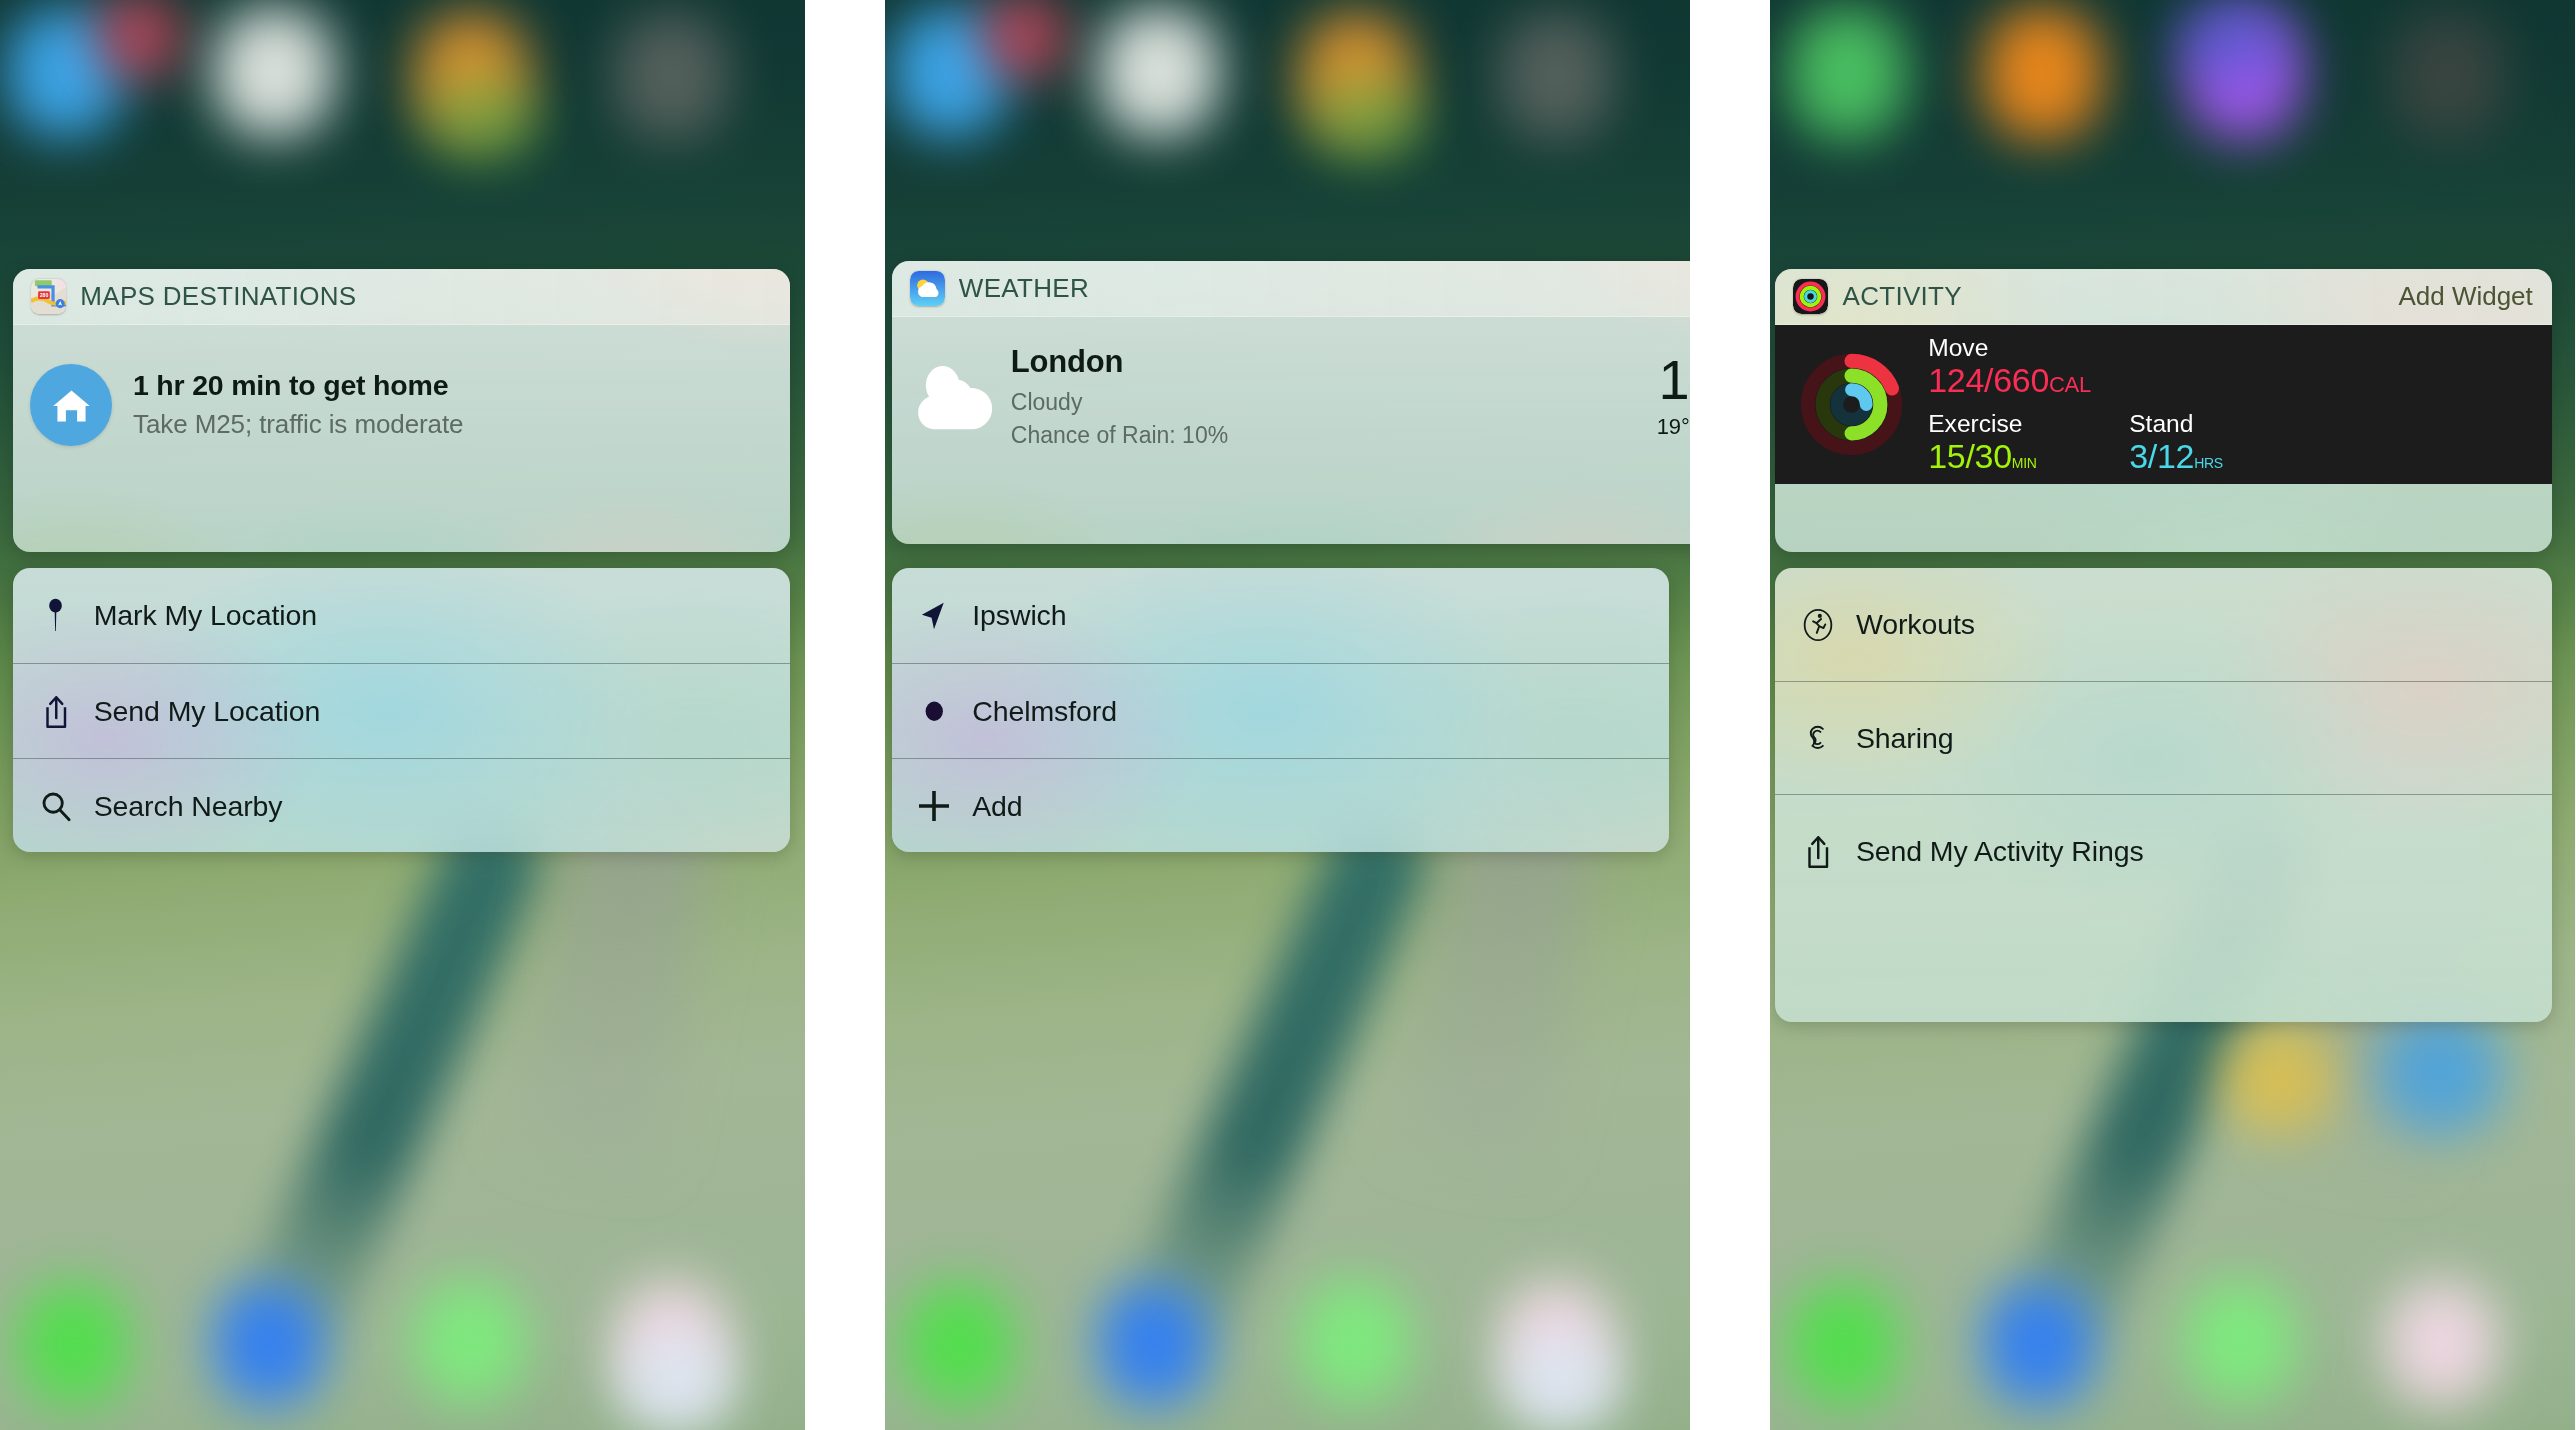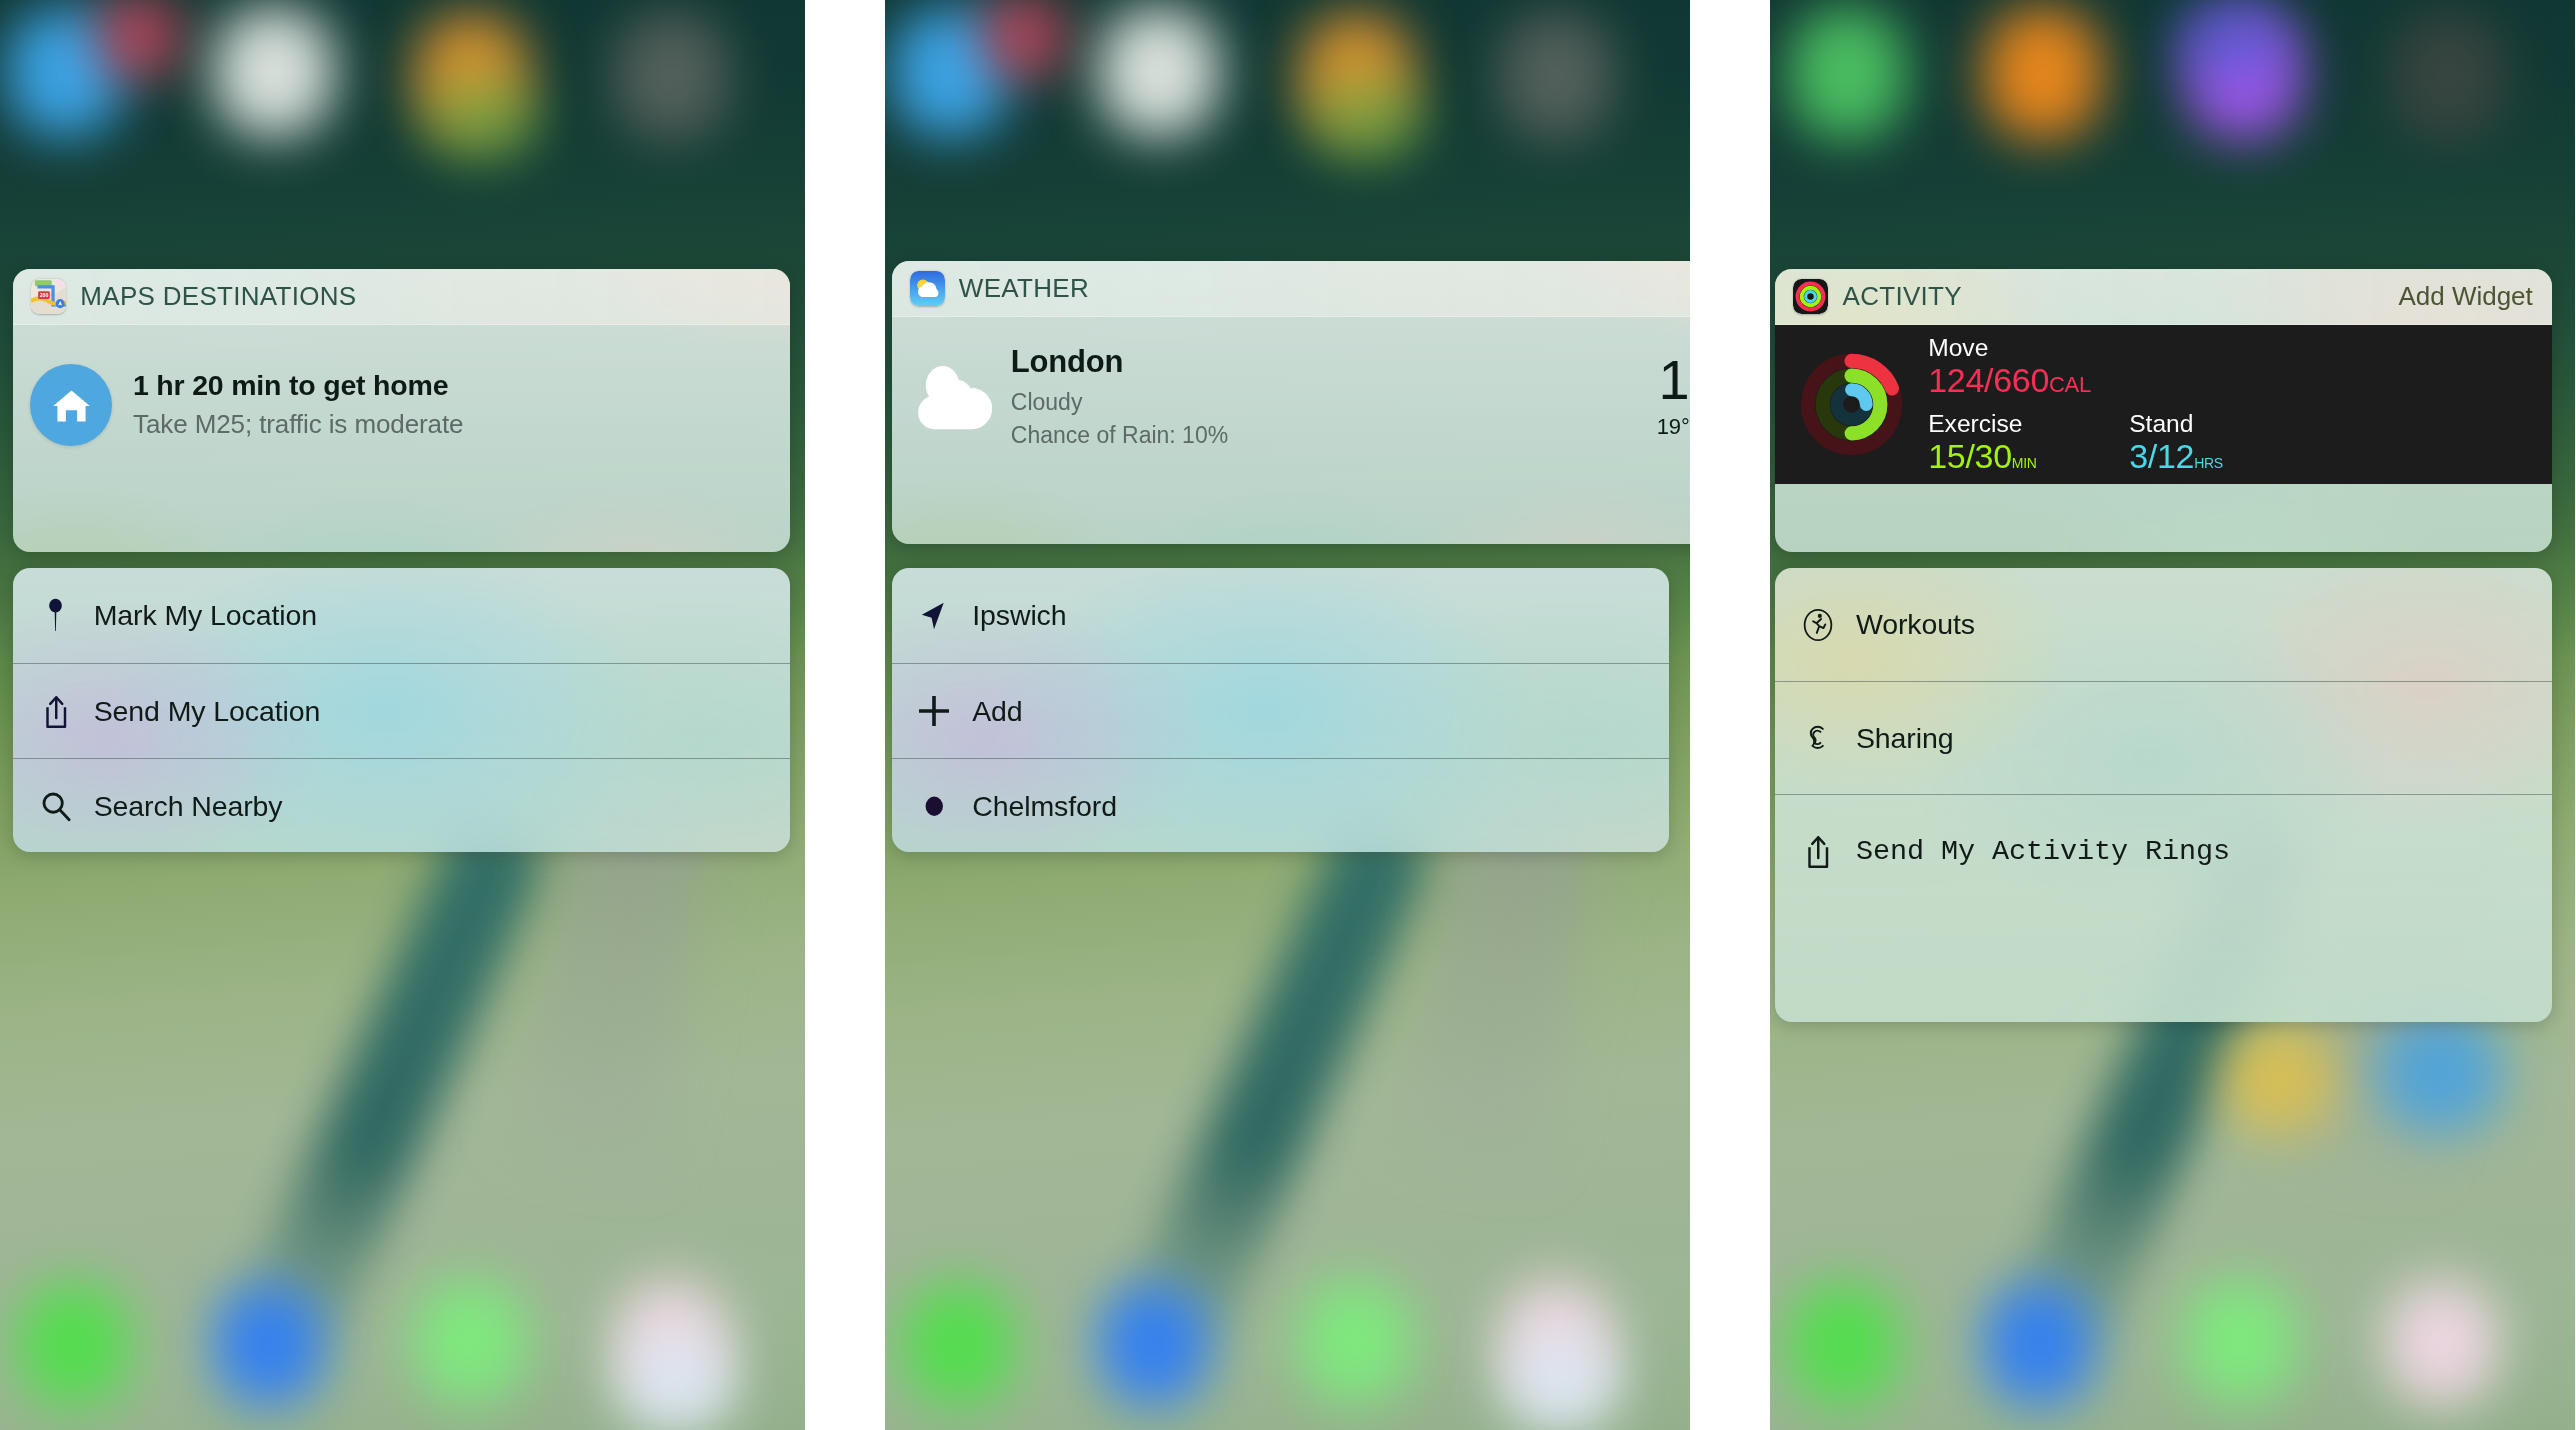--- a/index.html
+++ b/index.html
@@ -304,33 +304,33 @@
         <div class="action-row" style="position:relative;">
           <span class="action-icon">
             <svg viewBox="0 0 56 56" width="34" height="34">
               <path d="M44 6 L8 26 L24 31 L28 50 Z" fill="#101436"></path>
             </svg>
           </span>
           <span class="action-label">Ipswich</span>
         </div>
         <div class="action-row" style="position:relative;">
           <span class="action-icon">
+            <svg viewBox="0 0 56 56" width="28.5" height="28.5">
+              <ellipse cx="28" cy="28" rx="17" ry="19" fill="#1a0f33"></ellipse>
+            </svg>
+          </span>
+          <span class="action-label">Chelmsford</span>
+        </div>
+        <div class="action-row" style="position:relative;">
+          <span class="action-icon">
             <svg viewBox="0 0 60 60" width="36" height="36">
               <path d="M30 5 L30 55 M5 30 L55 30" stroke="#101b18" stroke-width="6" stroke-linecap="butt"></path>
             </svg>
           </span>
           <span class="action-label">Add</span>
-        </div>
-        <div class="action-row" style="position:relative;">
-          <span class="action-icon">
-            <svg viewBox="0 0 56 56" width="28.5" height="28.5">
-              <ellipse cx="28" cy="28" rx="17" ry="19" fill="#1a0f33"></ellipse>
-            </svg>
-          </span>
-          <span class="action-label">Chelmsford</span>
         </div>
       </div>
     </div>
   </div>
 
   <div class="gap"></div>
 
   <div class="panel p3">
     <div class="wall">
       <div class="base"></div>
@@ -422,21 +422,21 @@
         </div>
         <div class="action-row" style="position:relative; height:113px;">
           <span class="action-icon">
             <svg viewBox="0 0 56 56" width="34" height="34">
               <path d="M36 13 a12 12 0 0 0 -17 0 a10 10 0 0 0 0 14 a10 10 0 0 1 0 14 a12 12 0 0 0 17 0" stroke="#101b18" stroke-width="3.2" fill="none" stroke-linecap="round"></path>
               <path d="M32 18 a7 7 0 0 0 -10 0 a6 6 0 0 0 0 9 a6 6 0 0 1 0 9 a7 7 0 0 0 10 0" stroke="#101b18" stroke-width="3.2" fill="none" stroke-linecap="round"></path>
             </svg>
           </span>
           <span class="action-label">Sharing</span>
         </div>
-        <div class="action-row" style="position:relative; height:113px;font-family:Liberation Mono, monospace;">
+        <div class="action-row" style="position:relative; height:113px;">
           <span class="action-icon">
             <svg viewBox="0 0 52 64" width="28.5" height="35">
               <path d="M10 24 L10 60 L42 60 L42 24" stroke="#101b18" stroke-width="4.5" fill="none" stroke-linejoin="round"></path>
               <path d="M26 44 L26 7" stroke="#101b18" stroke-width="4.5" fill="none" stroke-linecap="round"></path>
               <path d="M15 18 L26 6 L37 18" stroke="#101b18" stroke-width="4.5" fill="none" stroke-linecap="round" stroke-linejoin="round"></path>
             </svg>
           </span>
           <span class="action-label">Send My Activity Rings</span>
         </div>
       </div>

